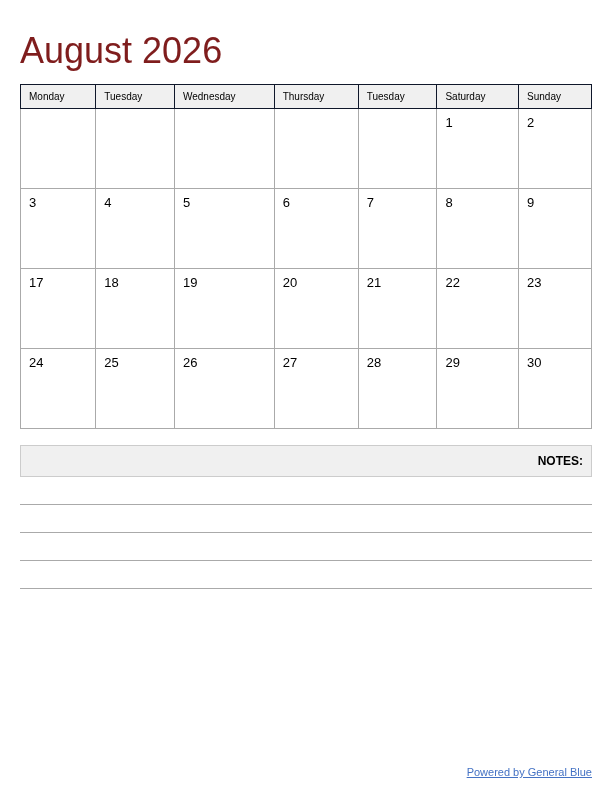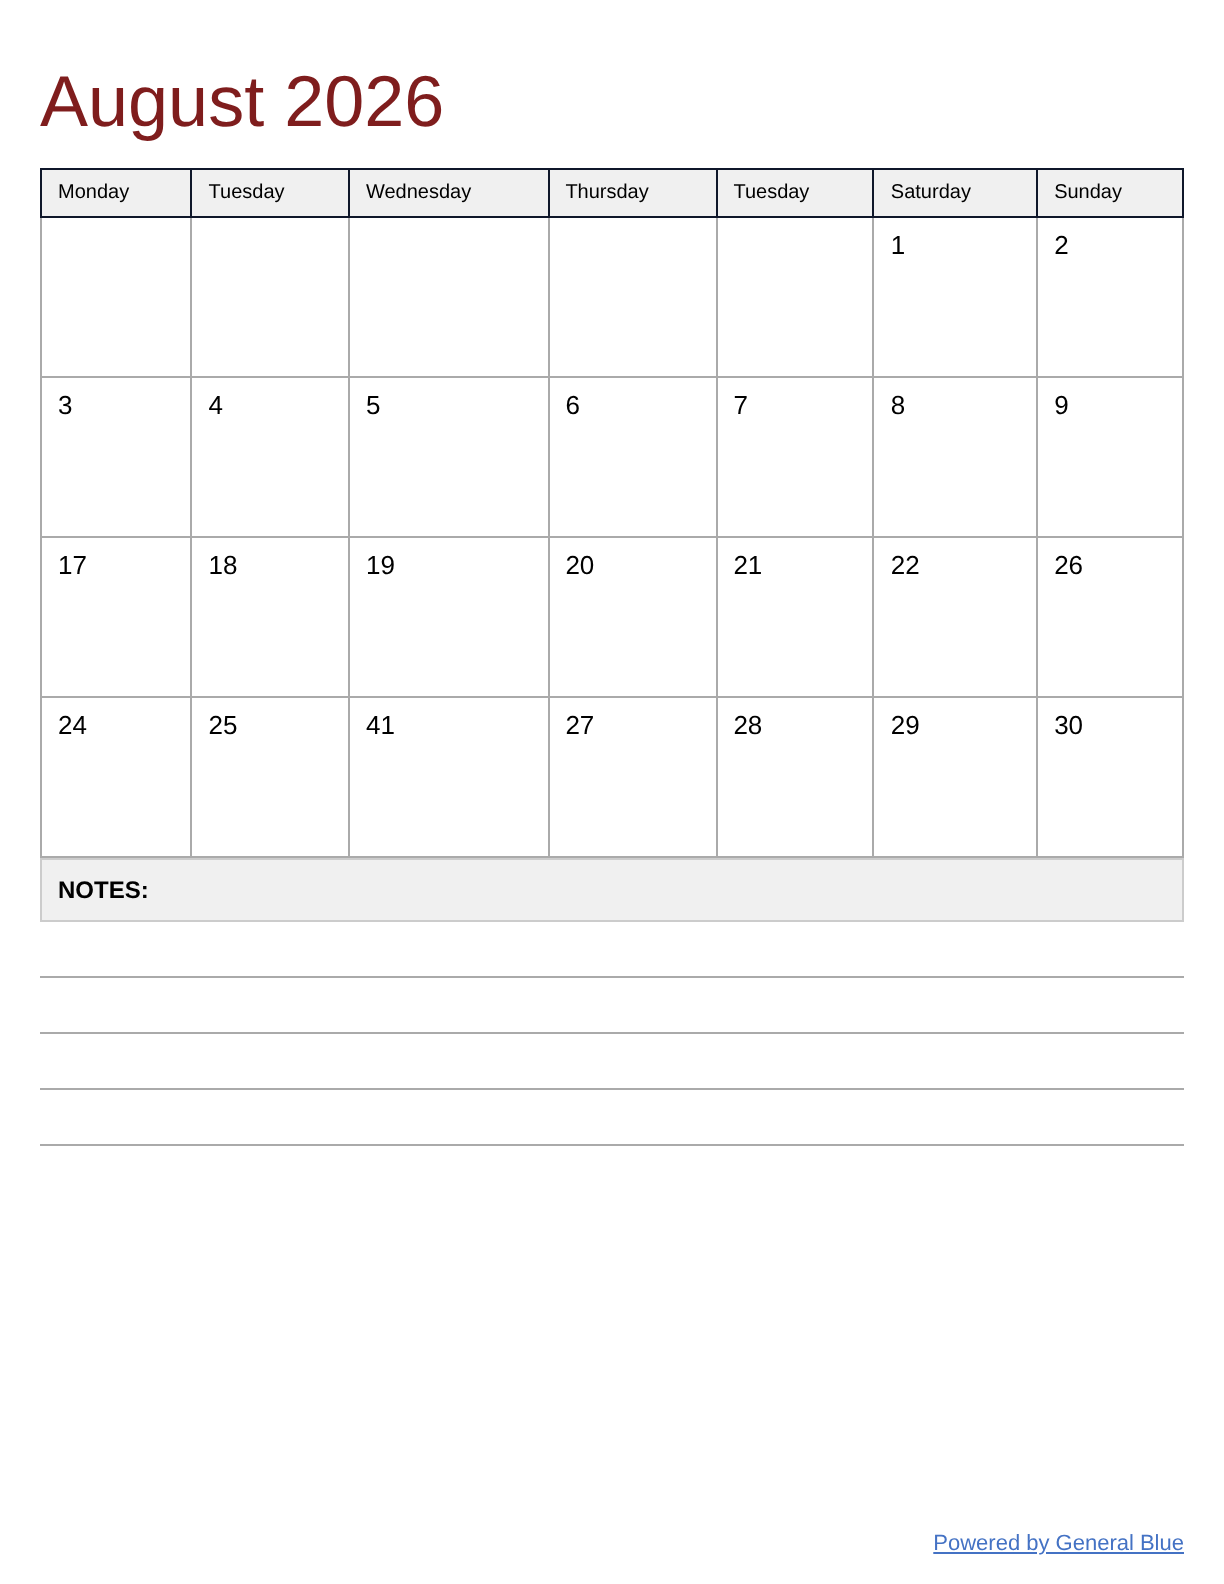--- a/index.html
+++ b/index.html
@@ -50,20 +50,22 @@
       padding: 6px 8px;
       height: 80px;
       font-size: 13px;
     }
 
     .day-number {
       display: block;
     }
 
     .notes-section {
+      margin-top: 16px;
+      text-align: right;
     }
 
     .notes-label {
       font-size: 12px;
       font-weight: bold;
       padding: 8px 8px;
       background-color: #f0f0f0;
       border: 1px solid #ccc;
       display: block;
     }
@@ -155,32 +157,32 @@
           <td>
             <span class="day-number">20</span>
           </td>
           <td>
             <span class="day-number">21</span>
           </td>
           <td>
             <span class="day-number">22</span>
           </td>
           <td>
+            <span class="day-number">23</span>
+          </td>
+        </tr>
+        <tr>
+          <td>
+            <span class="day-number">24</span>
+          </td>
+          <td>
+            <span class="day-number">25</span>
+          </td>
+          <td>
             <span class="day-number">26</span>
-          </td>
-        </tr>
-        <tr>
-          <td>
-            <span class="day-number">24</span>
-          </td>
-          <td>
-            <span class="day-number">25</span>
-          </td>
-          <td>
-            <span class="day-number">41</span>
           </td>
           <td>
             <span class="day-number">27</span>
           </td>
           <td>
             <span class="day-number">28</span>
           </td>
           <td>
             <span class="day-number">29</span>
           </td>

